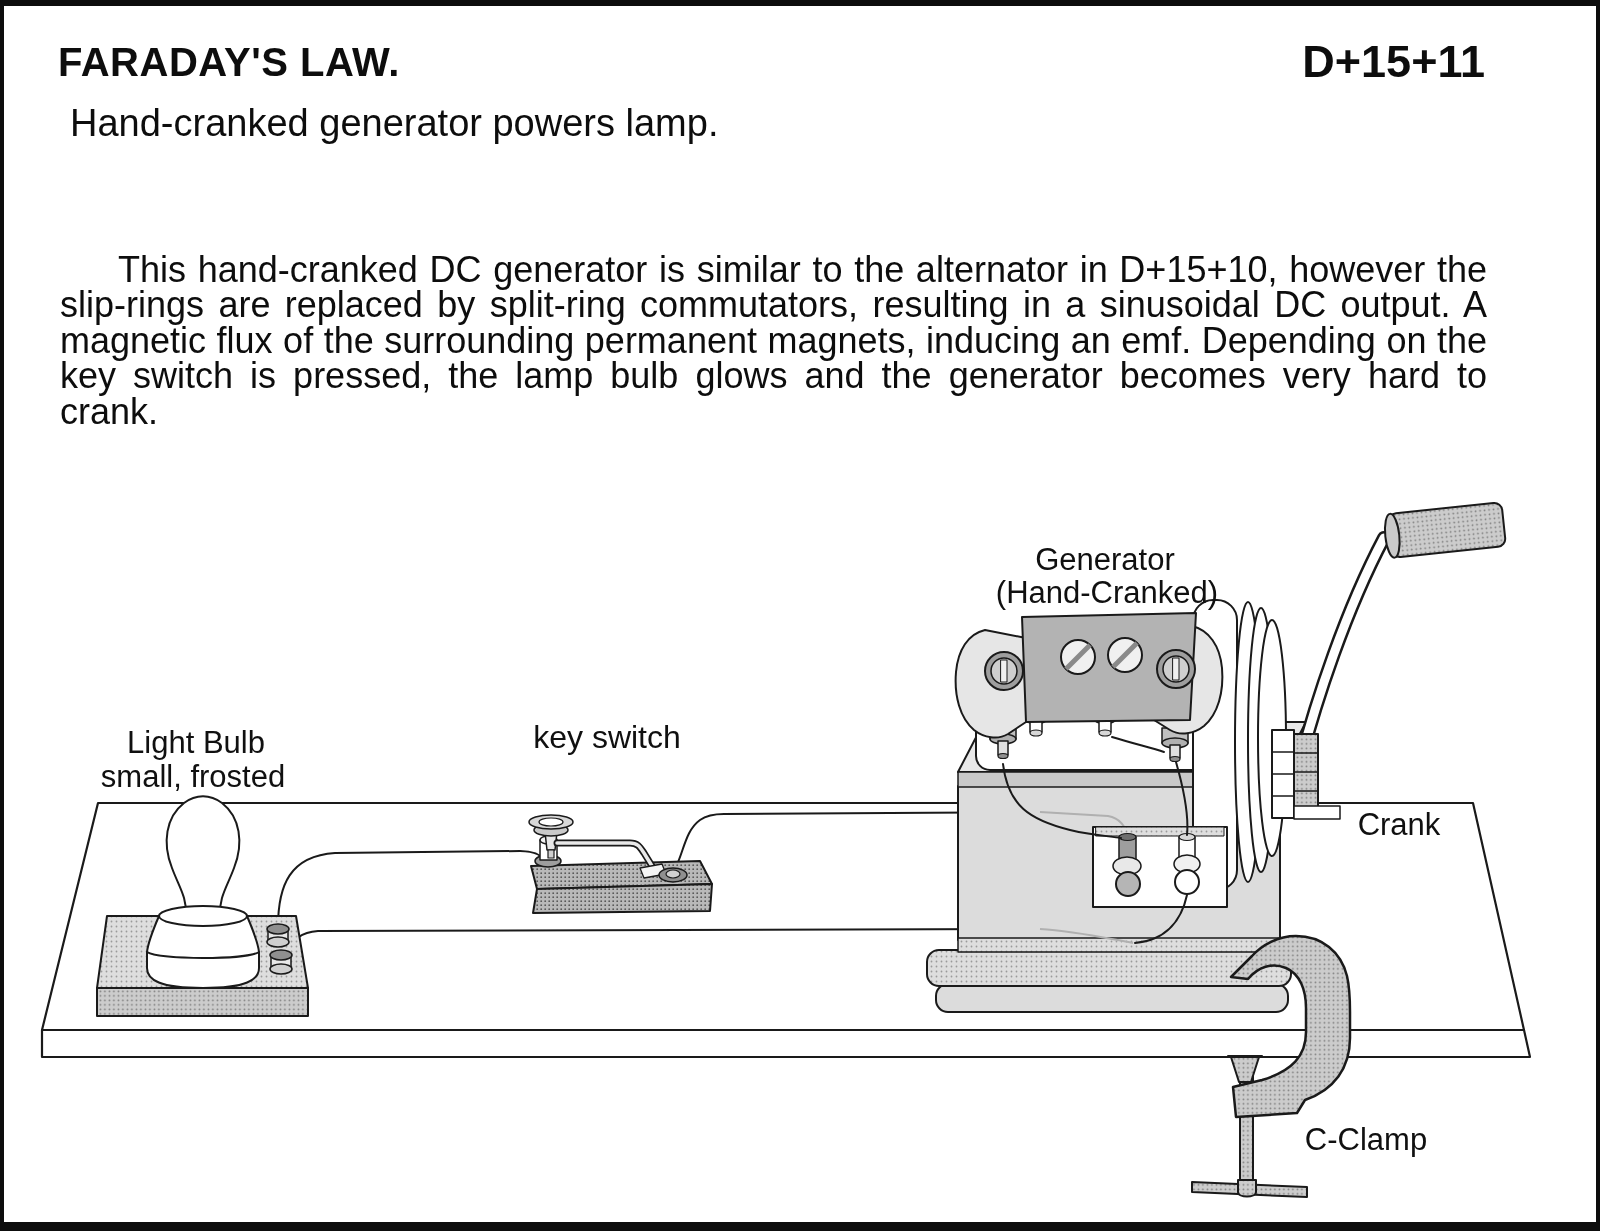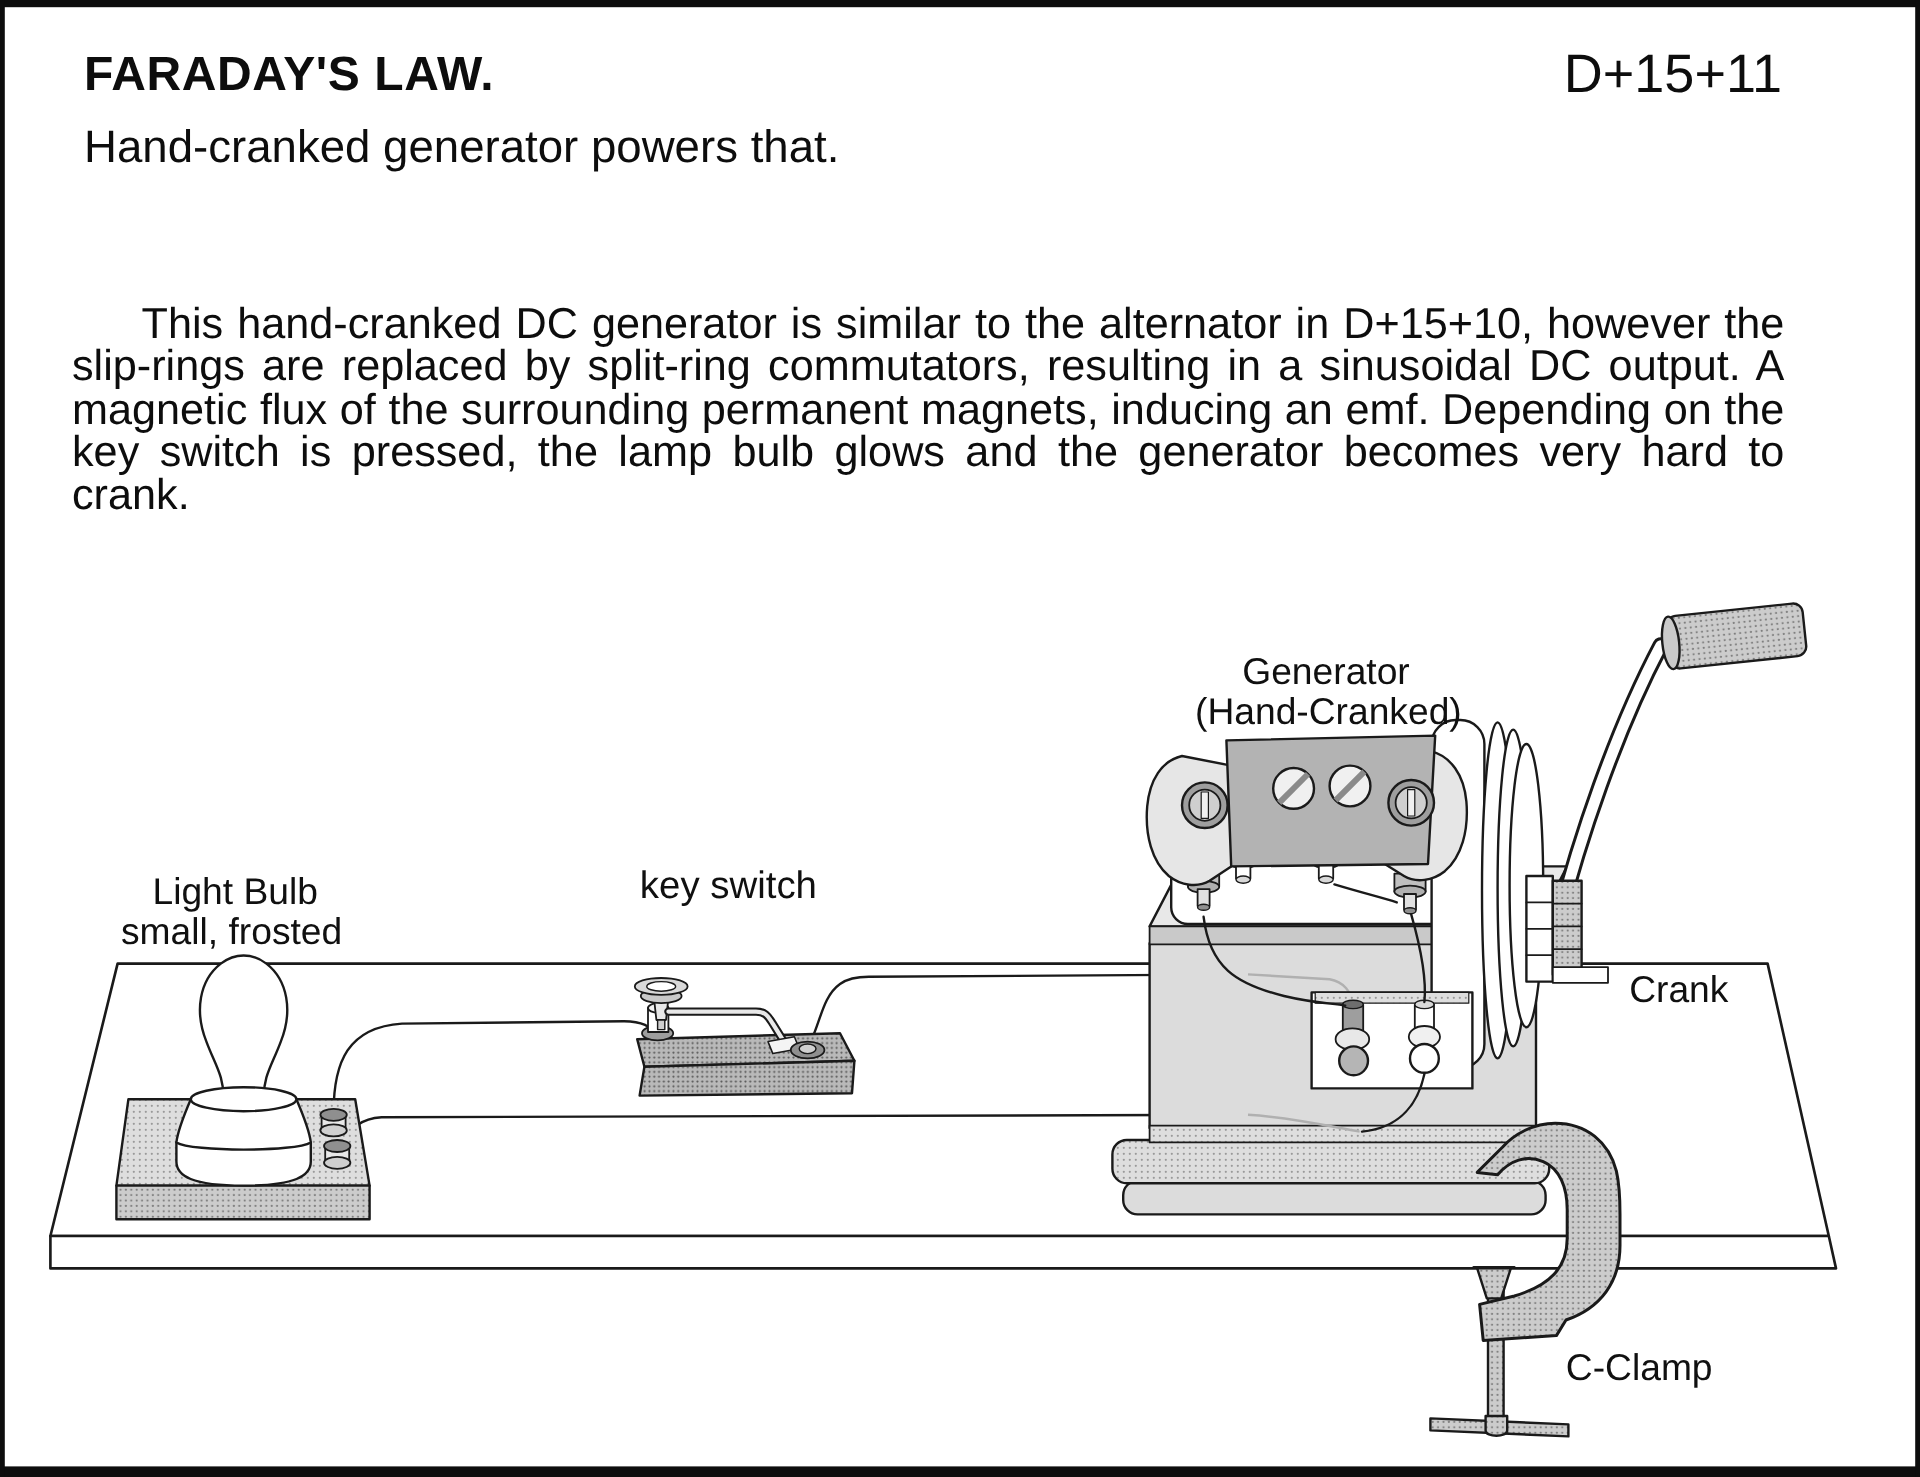--- a/index.html
+++ b/index.html
@@ -2,22 +2,22 @@
 <html><head>
 <meta charset="utf-8">
 <style>
   html,body{margin:0;padding:0;background:#888;}
   .page{
     position:relative;width:1600px;height:1231px;background:#ffffff;
     font-family:"Liberation Sans", sans-serif;overflow:hidden;
   }
   .layer{position:absolute;left:0;top:0;}
   .txt{position:absolute;color:#0d0d0d;white-space:nowrap;}
-  #title{left:70px;top:40px;font-size:40px;font-weight:bold;letter-spacing:.5px;}
-  #docid{left:1100px;top:36px;width:385px;font-size:45px;font-weight:normal;text-align:right;}
+  #title{left:58px;top:40px;font-size:40px;font-weight:bold;letter-spacing:.5px;}
+  #docid{left:1100px;top:36px;width:385px;font-size:45px;font-weight:bold;text-align:right;}
   #subtitle{left:70px;top:102px;font-size:38px;}
   #para{
     position:absolute;left:60px;top:252px;width:1427px;
     font-size:36px;line-height:35.4px;color:#0d0d0d;
   }
   #para .pline{text-align:justify;text-align-last:justify;white-space:normal;}
   #para .pline.first{text-indent:58px;}
   svg text.lbl{font-family:"Liberation Sans",sans-serif;font-size:31px;fill:#101010;}
   svg text.lbl2{font-family:"Liberation Sans",sans-serif;font-size:32px;fill:#101010;}
   svg .ln{stroke:#1a1a1a;stroke-linejoin:round;stroke-linecap:round;}
@@ -287,21 +287,21 @@
     <g fill="#0d0d0d">
       <rect x="0" y="0" width="1600" height="6"></rect>
       <rect x="0" y="1222" width="1600" height="9"></rect>
       <rect x="0" y="0" width="4" height="1231"></rect>
       <rect x="1596" y="0" width="4" height="1231"></rect>
     </g>
   </svg>
 
   <div class="txt" id="title">FARADAY'S LAW.</div>
   <div class="txt" id="docid">D+15+11</div>
-  <div class="txt" id="subtitle">Hand-cranked generator powers that.</div>
+  <div class="txt" id="subtitle">Hand-cranked generator powers lamp.</div>
 
   <div id="para">
     <div class="pline first">This hand-cranked DC generator is similar to the alternator in D+15+10, however the</div>
     <div class="pline">slip-rings are replaced by split-ring commutators, resulting in a sinusoidal DC output.  A</div>
     <div class="pline">magnetic flux of the surrounding permanent magnets, inducing an emf. Depending on the</div>
     <div class="pline">key switch is pressed, the lamp bulb glows and the generator becomes very hard to crank.</div>
   </div>
 
 </div>
 

